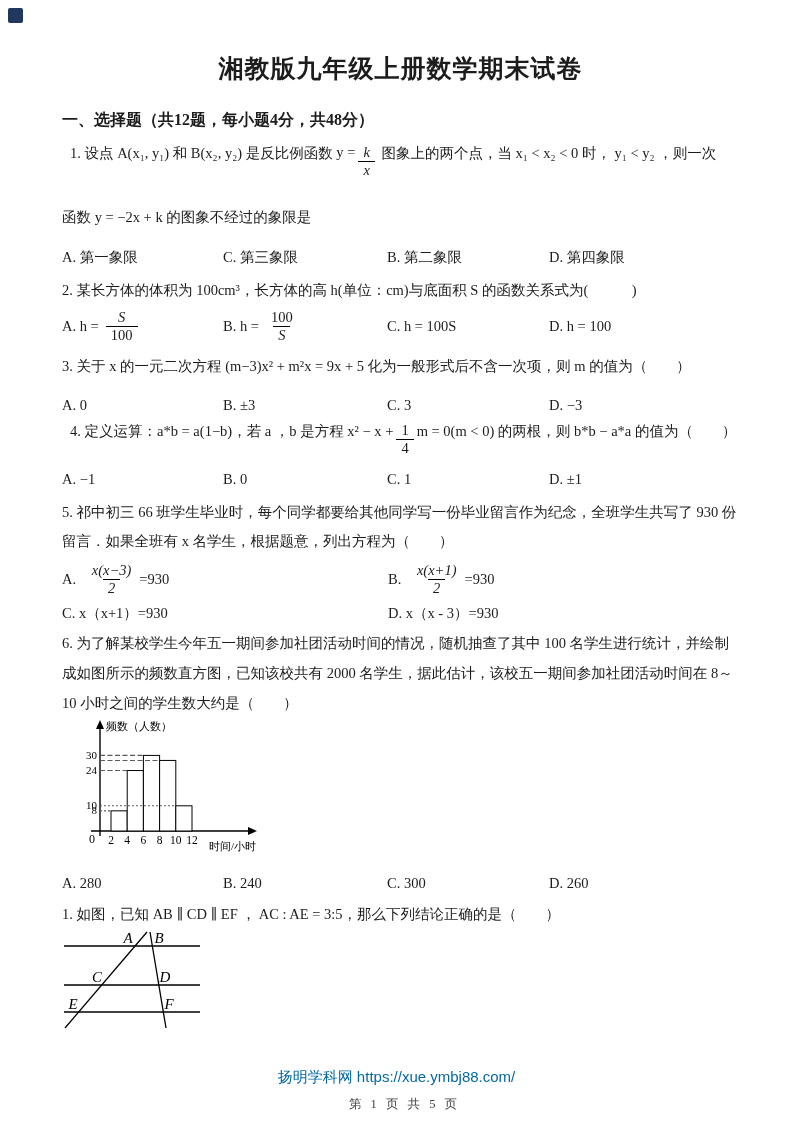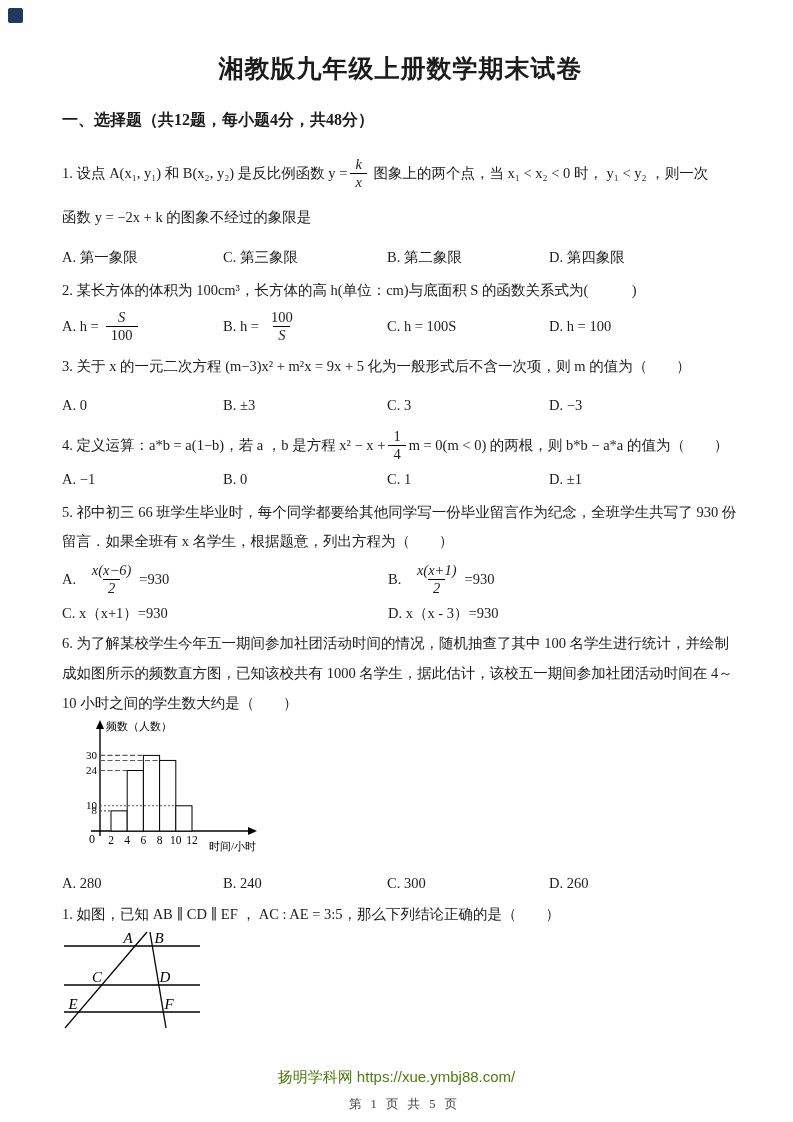--- a/index.html
+++ b/index.html
@@ -7,21 +7,21 @@
     width:793px;height:1122px;position:relative;overflow:hidden;
     font-family:"Liberation Serif","DejaVu Serif",serif;
     font-size:14.5px;color:#1c1c1c;
   }
   .page{padding:52px 54px 0 62px;}
   .corner-square{position:absolute;left:8px;top:8px;width:15px;height:15px;background:#21375f;border-radius:2px;}
   .title{text-align:center;font-size:25px;font-weight:700;line-height:34px;letter-spacing:1px;}
   .section-heading{margin-top:22px;font-size:16px;font-weight:700;line-height:24px;}
   .qline{line-height:30px;white-space:pre-wrap;}
   .qtext{line-height:24px;white-space:pre-wrap;}
-  .mrow{display:flex;align-items:center;flex-wrap:nowrap;}
+  .mrow{display:flex;flex-wrap:nowrap;margin-left:8px;}
   .mrow > *{white-space:pre;}
   .q1-line1{margin-top:12px;min-height:58px;}
   .q1-line2{height:30px;line-height:30px;}
   .opt-row4{margin-top:0;display:grid;grid-template-columns:161px 164px 162px auto;height:22px;line-height:22px;}
   .opt-row4.spaced{margin-top:14px;}
   .opt-row2{display:grid;grid-template-columns:326px auto;}
   .frac{display:inline-flex;flex-direction:column;align-items:center;vertical-align:middle;margin:0 3px;line-height:1.15;}
   .frac .num{padding:0 5px;}
   .frac .den{border-top:1.2px solid #000;padding:0 5px;}
   .it{font-style:italic;}
@@ -32,21 +32,21 @@
   .q2-text{margin-top:10px;height:24px;}
   .q3-text{margin-top:4px;height:24px;}
   .q4-line{margin-top:6px;min-height:46px;}
   .q5-lines{margin-top:8px;line-height:29px;}
   .q6-lines{margin-top:4px;line-height:30px;}
   .chart-wrap{margin-left:23px;margin-top:0;}
   .q6-opts{margin-top:2px;}
   .q7-text{margin-top:8px;height:24px;}
   .fig-wrap{margin-top:2px;}
   svg text{font-family:"Liberation Serif","DejaVu Serif",serif;}
-  .footer-site{position:absolute;top:1068px;left:0;width:100%;text-align:center;color:#4d7c0f;font-size:15px;
+  .footer-site{position:absolute;top:1068px;left:0;width:100%;text-align:center;color:#0369a1;font-size:15px;
     font-family:"Liberation Sans","DejaVu Sans",sans-serif;}
   .footer-page{position:absolute;top:1096px;left:8px;width:100%;text-align:center;color:#3f3f3f;font-size:12.5px;letter-spacing:3px;}
 </style>
 </head>
 <body>
 
 <div class="corner-square"></div>
 
 <div class="page">
 
@@ -113,41 +113,41 @@
     <span>C. 1</span>
     <span>D. ±1</span>
   </div>
 
   <div class="qline q5-lines">5. 祁中初三 66 班学生毕业时，每个同学都要给其他同学写一份毕业留言作为纪念，全班学生共写了 930 份</div>
   <div class="qline" style="line-height:29px;">留言．如果全班有 x 名学生，根据题意，列出方程为（　　）</div>
   <div class="opt-row2 h46" style="align-items:center;">
     <span class="fr-opt">
       <span class="pre">A. </span>
       <span class="frac it">
-        <span class="num">x(x−6)</span>
+        <span class="num">x(x−3)</span>
         <span class="den">2</span>
       </span>
       <span>=930</span>
     </span>
     <span class="fr-opt">
       <span class="pre">B. </span>
       <span class="frac it">
         <span class="num">x(x+1)</span>
         <span class="den">2</span>
       </span>
       <span>=930</span>
     </span>
   </div>
   <div class="opt-row2" style="height:22px;line-height:22px;">
     <span>C. x（x+1）=930</span>
     <span>D. x（x - 3）=930</span>
   </div>
 
   <div class="qline q6-lines">6. 为了解某校学生今年五一期间参加社团活动时间的情况，随机抽查了其中 100 名学生进行统计，并绘制</div>
-  <div class="qline">成如图所示的频数直方图，已知该校共有 1000 名学生，据此估计，该校五一期间参加社团活动时间在 4～</div>
+  <div class="qline">成如图所示的频数直方图，已知该校共有 2000 名学生，据此估计，该校五一期间参加社团活动时间在 8～</div>
   <div class="qline">10 小时之间的学生数大约是（　　）</div>
 
   <div class="chart-wrap">
     <svg id="hist" width="230" height="148" viewBox="0 0 230 148">
 
       <line x1="15" y1="118" x2="15" y2="8" stroke="#000" stroke-width="1.4"></line>
       <polygon points="11,11 15,2 19,11" fill="#000"></polygon>
 
       <line x1="6" y1="113" x2="166" y2="113" stroke="#000" stroke-width="1.4"></line>
       <polygon points="163,109 172,113 163,117" fill="#000"></polygon>

